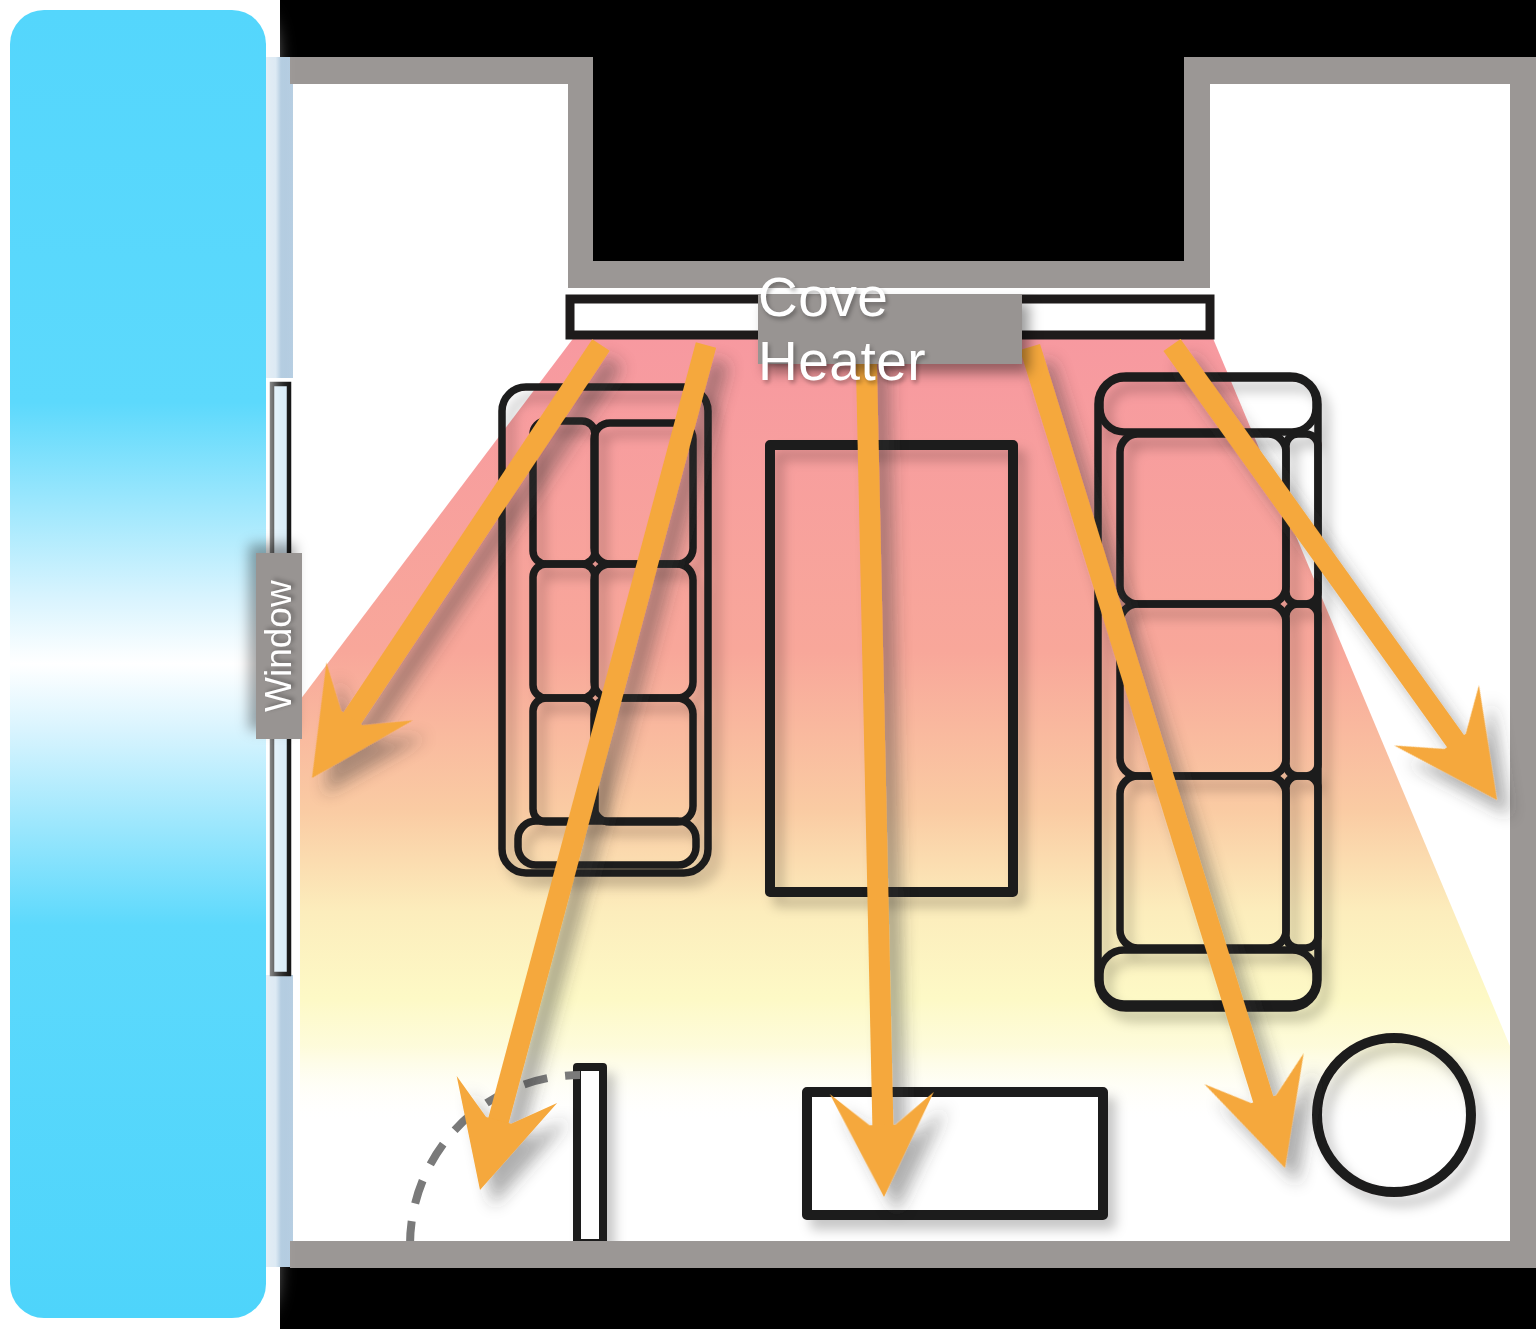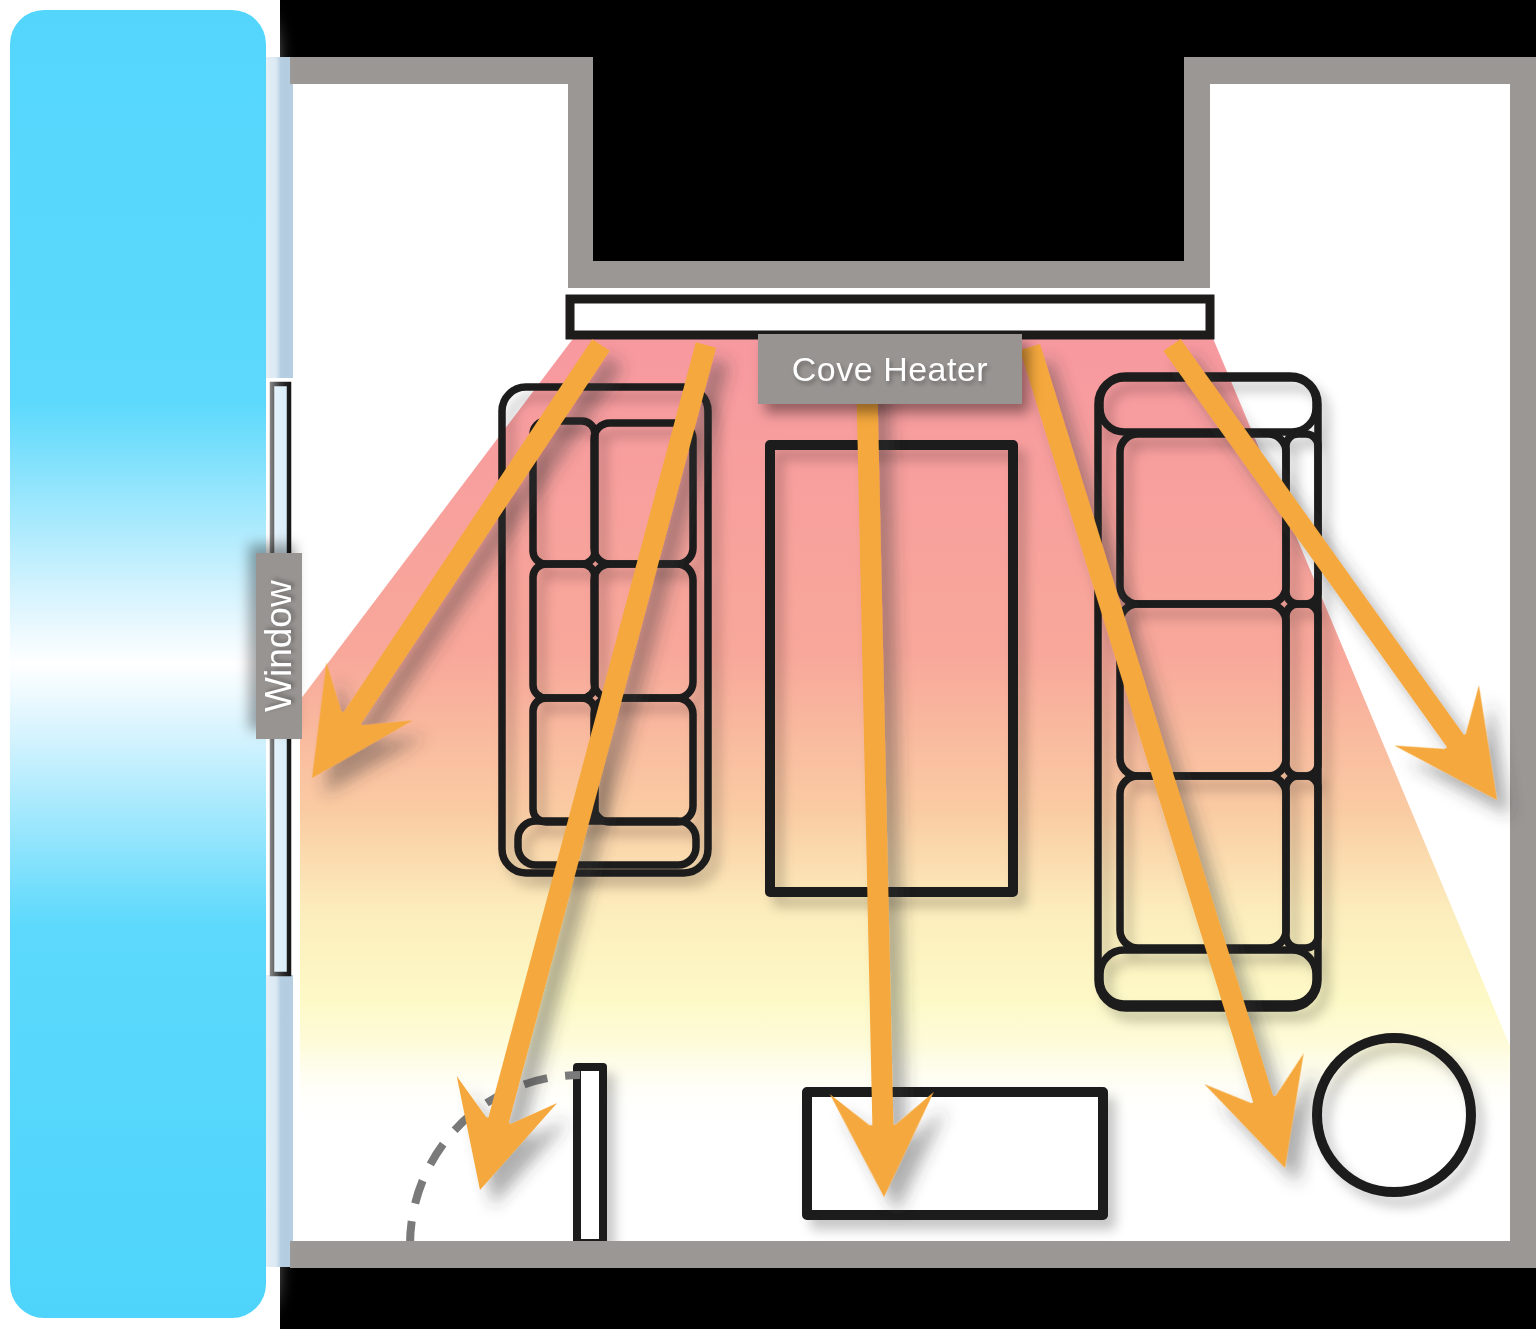--- a/index.html
+++ b/index.html
@@ -14,21 +14,21 @@
   .label-box{
     position:absolute;
     background:#989492;
     color:#ffffff;
     display:flex;align-items:center;justify-content:center;
     box-shadow:7px 9px 12px rgba(0,0,0,0.40);
     text-shadow:2px 3px 4px rgba(0,0,0,0.30);
   }
   .label-cove{
     left:758px;top:294px;width:264px;height:70px;
-    font-size:34px;letter-spacing:0.5px;font-weight:400;margin-top:40px;
+    font-size:55px;letter-spacing:0.5px;font-weight:400;
   }
   .label-window{
     left:256px;top:553px;width:46px;height:186px;
     font-size:37px;font-weight:400;
     writing-mode:vertical-rl;
     transform:rotate(180deg);
     box-shadow:-7px -9px 12px rgba(0,0,0,0.0), 7px 9px 12px rgba(0,0,0,0.35);
   }
 </style>
 </head>

